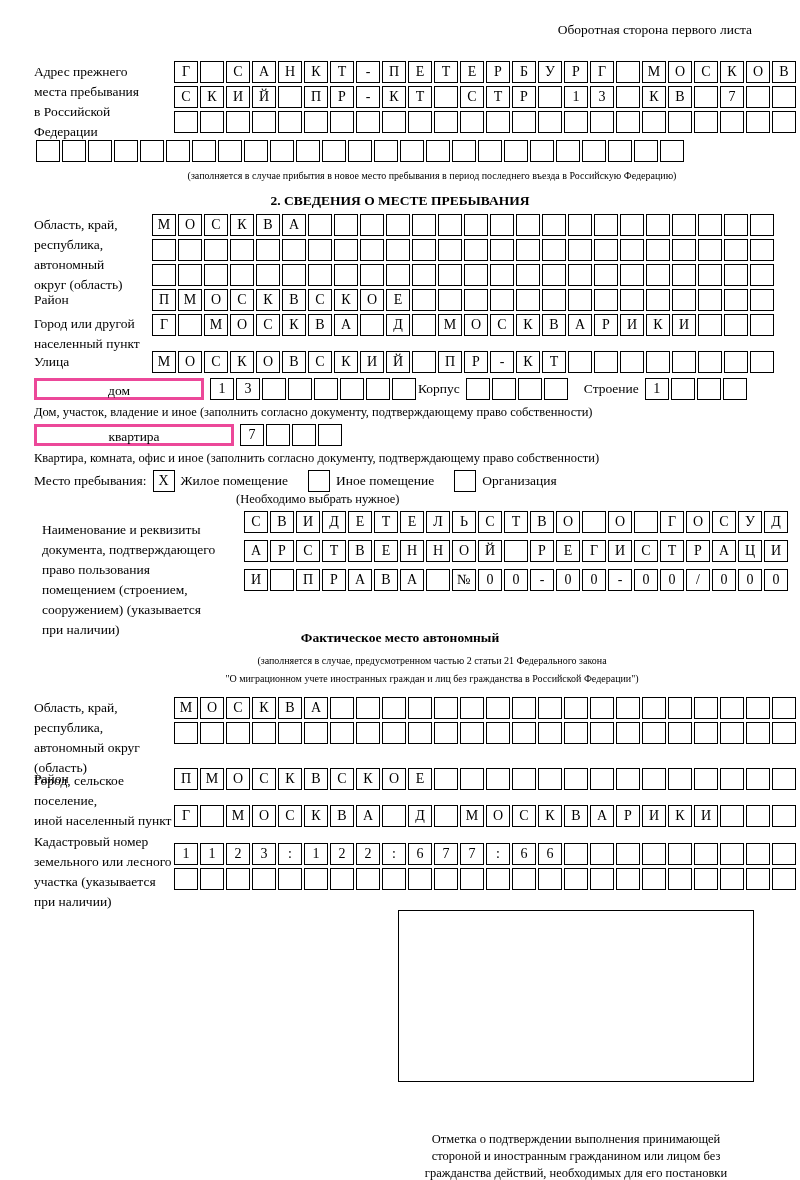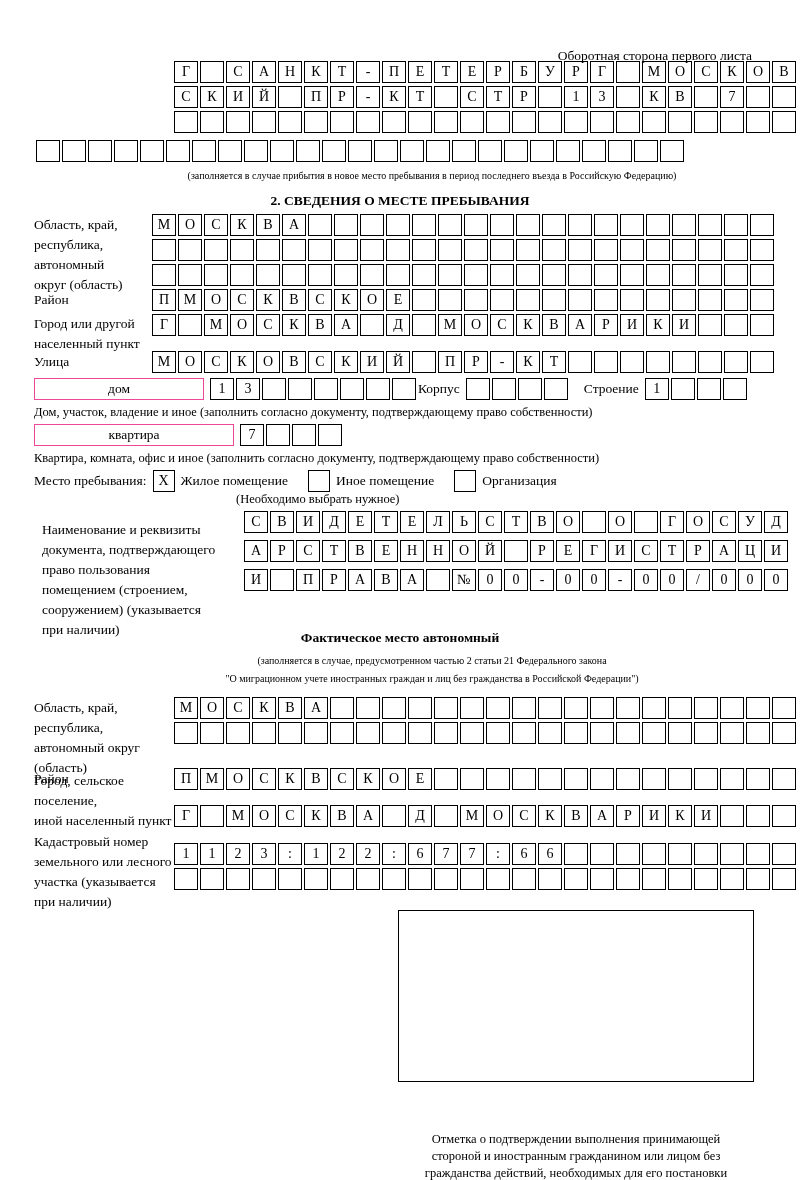--- a/index.html
+++ b/index.html
@@ -18,21 +18,20 @@
   .page {
     position: relative;
     width: 800px;
     height: 1180px;
   }
   .hdr-right {
     position: absolute;
     top: 22px;
     right: 48px;
     font-size: 13.5px;
-    margin-top: 26px;
   }
   .lbl {
     position: absolute;
     font-size: 13.5px;
     line-height: 20px;
     white-space: pre-line;
   }
   .small { font-size: 12.5px; }
   .row {
     position: absolute;
@@ -43,21 +42,21 @@
     height: 22px;
     border: 1px solid #000;
     margin-right: 2px;
     box-sizing: border-box;
     font-size: 14px;
     line-height: 20px;
     text-align: center;
     font-family: "Liberation Serif", serif;
   }
   .boxlabel {
-    border: 1px solid #ec4899;
+    border: 3px solid #ec4899;
     box-sizing: border-box;
     height: 22px;
     font-size: 13.5px;
     line-height: 20px;
     text-align: center;
     margin-right: 6px;
   }
   .inline-text {
     font-size: 13.5px;
     line-height: 22px;
@@ -102,20 +101,24 @@
     white-space: pre-line;
   }
 </style>
 </head>
 <body>
 
 <div class="page">
 
   <div class="hdr-right">Оборотная сторона первого листа</div>
 
+  <div class="lbl" style="left:34px; top:62px; width:140px;">Адрес прежнего
+места пребывания
+в Российской
+Федерации</div>
 
   <div class="row" id="prev-row-1" style="left:174px; top:61px;">
       <div class="cell">Г</div>
       <div class="cell"></div>
       <div class="cell">С</div>
       <div class="cell">А</div>
       <div class="cell">Н</div>
       <div class="cell">К</div>
       <div class="cell">Т</div>
       <div class="cell">-</div>

